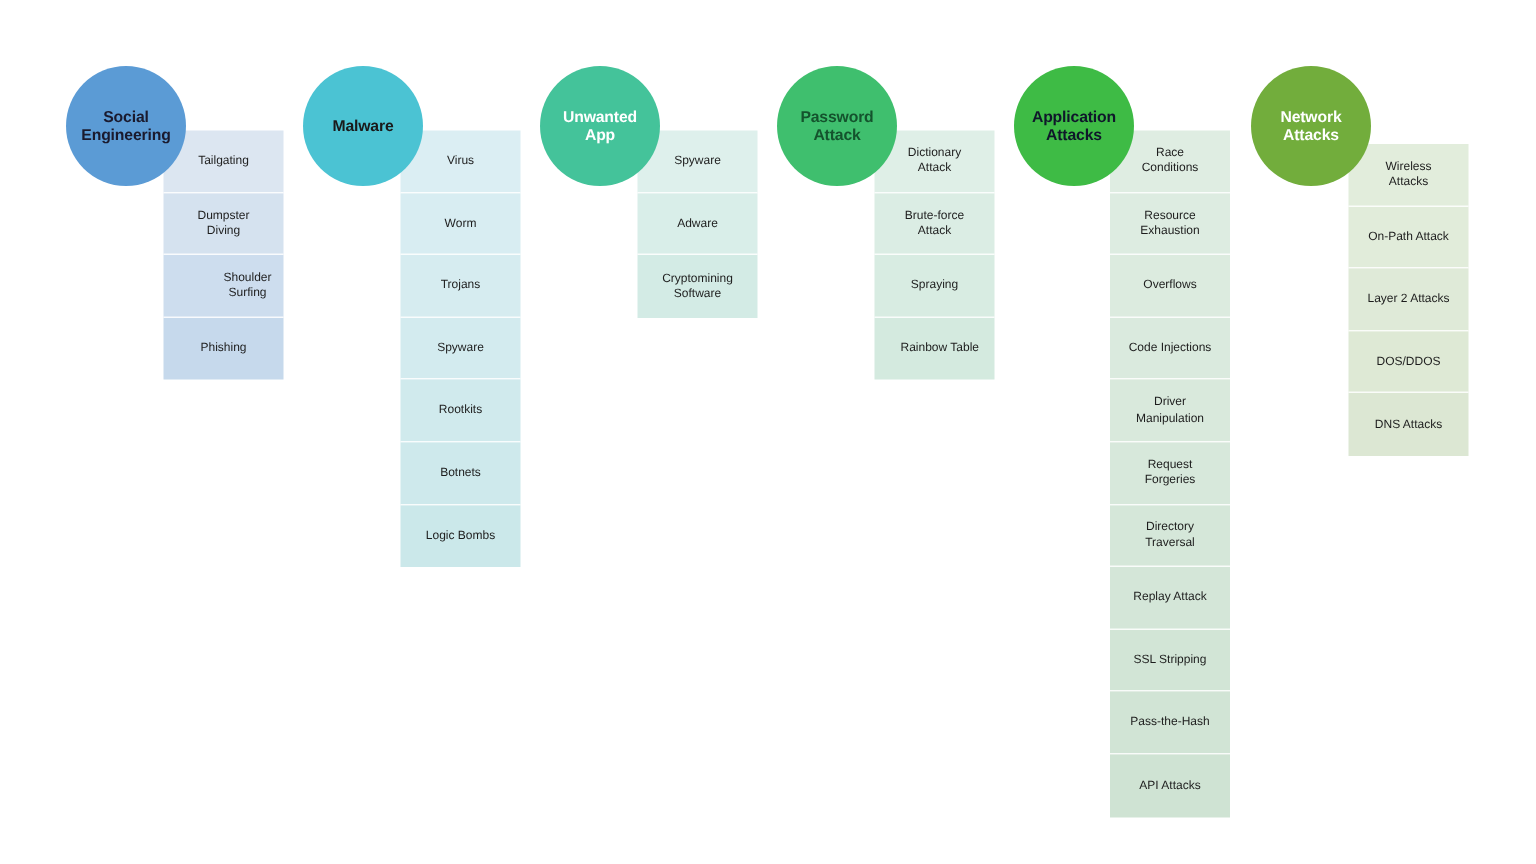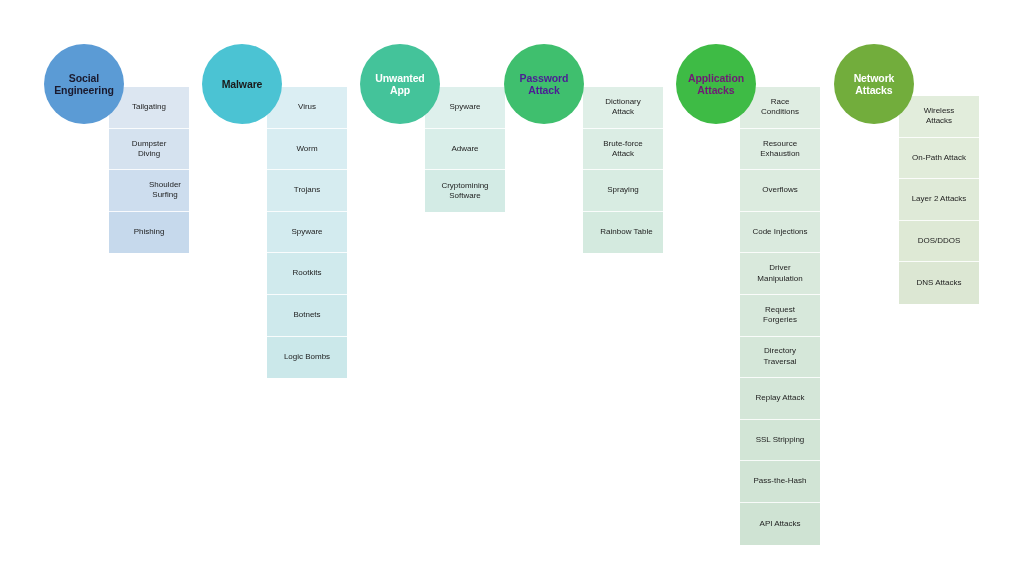--- a/index.html
+++ b/index.html
@@ -157,21 +157,21 @@
           <span class="cat-box-label">Brute-force
 Attack</span>
         </div>
         <div class="cat-box" style="background: rgb(216, 236, 226);">
           <span class="cat-box-label">Spraying</span>
         </div>
         <div class="cat-box" style="background: rgb(212, 234, 223); padding-left: 10px;">
           <span class="cat-box-label">Rainbow Table</span>
         </div>
       </div>
-      <div class="cat-circle" style="left: 504px; top: 44px; background: rgb(63, 191, 110); color: #4c1d95;">
+      <div class="cat-circle" style="left: 518px; top: 44px; background: rgb(63, 191, 110); color: #14532d;">
         <span class="cat-circle-label">Password
 Attack</span>
       </div>
     </div>
     <div class="category">
       <div class="cat-stack" style="left: 740px; top: 87px;">
         <div class="cat-box" style="background: rgb(223, 237, 226);">
           <span class="cat-box-label">Race
 Conditions</span>
         </div>
@@ -203,21 +203,21 @@
         <div class="cat-box" style="background: rgb(210, 229, 214);">
           <span class="cat-box-label">SSL Stripping</span>
         </div>
         <div class="cat-box" style="background: rgb(209, 228, 213);">
           <span class="cat-box-label">Pass-the-Hash</span>
         </div>
         <div class="cat-box" style="background: rgb(207, 227, 211);">
           <span class="cat-box-label">API  Attacks</span>
         </div>
       </div>
-      <div class="cat-circle" style="left: 676px; top: 44px; background: rgb(62, 187, 69); color: #701a75;">
+      <div class="cat-circle" style="left: 676px; top: 44px; background: rgb(62, 187, 69); color: #0f172a;">
         <span class="cat-circle-label">Application
 Attacks</span>
       </div>
     </div>
     <div class="category">
       <div class="cat-stack" style="left: 899px; top: 87px;">
         <div class="cat-box" style="background: rgb(226, 237, 220); margin-top: 9px;">
           <span class="cat-box-label">Wireless
 Attacks</span>
         </div>

